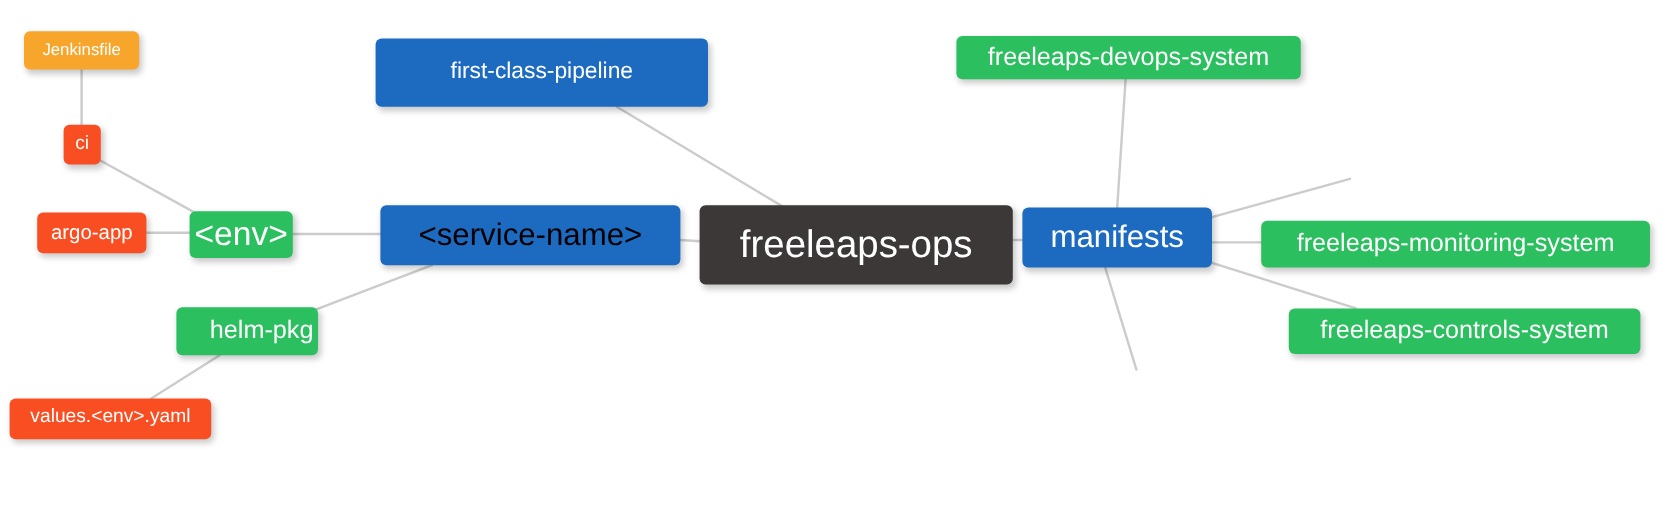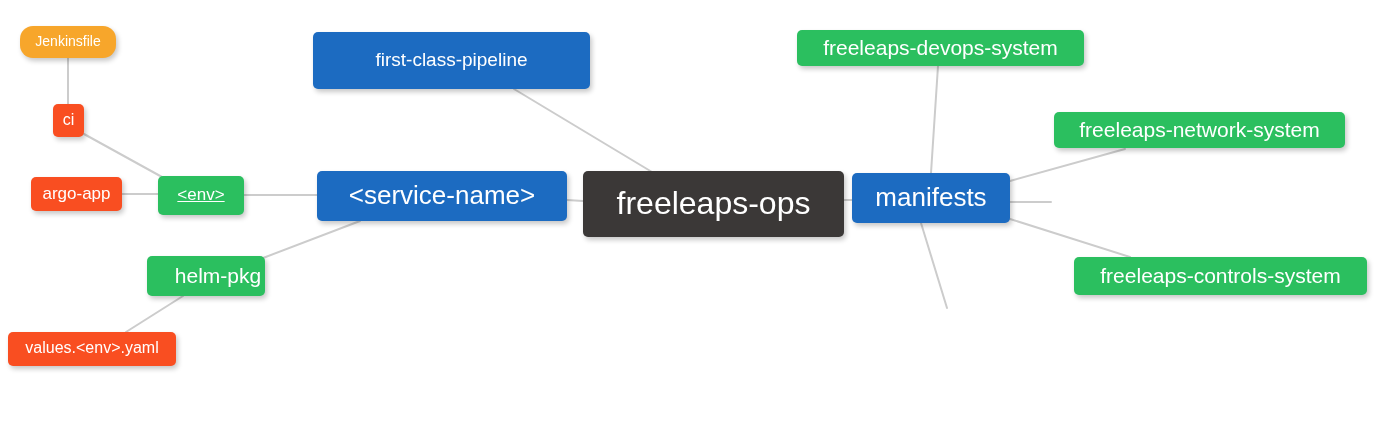--- a/index.html
+++ b/index.html
@@ -62,46 +62,46 @@
       <line x1="1010" y1="219" x2="1130" y2="257" stroke="#cccccc" stroke-width="2" stroke-linecap="round"></line>
       <line x1="921" y1="223" x2="947" y2="308" stroke="#cccccc" stroke-width="2" stroke-linecap="round"></line>
     </svg>
 
 <div class="mm-node" style="left: 583px; top: 171px; width: 261px; height: 66px; background: rgb(59, 56, 55); font-size: 32px; color: rgb(255, 255, 255);">
       <span>freeleaps-ops</span>
     </div>
     <div class="mm-node" style="left: 313px; top: 32px; width: 277px; height: 57px; background: rgb(28, 107, 193); font-size: 19px; color: rgb(255, 255, 255);">
       <span>first-class-pipeline</span>
     </div>
-    <div class="mm-node" style="left: 317px; top: 171px; width: 250px; height: 50px; background: rgb(28, 107, 193); font-size: 26px; color: #ffffff;">
+    <div class="mm-node" style="left: 317px; top: 171px; width: 250px; height: 50px; background: rgb(28, 107, 193); font-size: 26px; color: #000000;">
       <span>&lt;service-name&gt;</span>
     </div>
     <div class="mm-node" style="left: 852px; top: 173px; width: 158px; height: 50px; background: rgb(28, 107, 193); font-size: 26px; color: rgb(255, 255, 255);">
       <span>manifests</span>
     </div>
-    <div class="mm-node" style="left: 158px; top: 176px; width: 86px; height: 39px; background: rgb(43, 191, 95); font-size: 17px; color: rgb(255, 255, 255); text-decoration: underline;">
+    <div class="mm-node" style="left: 158px; top: 176px; width: 86px; height: 39px; background: rgb(43, 191, 95); font-size: 28px; color: rgb(255, 255, 255);">
       <span>&lt;env&gt;</span>
     </div>
     <div class="mm-node" style="left: 147px; top: 256px; width: 118px; height: 40px; background: rgb(43, 191, 95); font-size: 21px; color: rgb(255, 255, 255); padding-left: 24px;">
       <span>helm-pkg</span>
     </div>
     <div class="mm-node" style="left: 797px; top: 30px; width: 287px; height: 36px; background: rgb(43, 191, 95); font-size: 21px; color: rgb(255, 255, 255); text-align: right;">
       <span>freeleaps-devops-system</span>
     </div>
-    <div class="mm-node" style="left: 1054px; top: 112px; width: 291px; height: 36px; background: rgb(43, 191, 95); font-size: 21px; color: rgb(255, 255, 255);">
-      <span>freeleaps-network-system</span>
+    <div class="mm-node" style="left: 1051px; top: 184px; width: 324px; height: 39px; background: rgb(43, 191, 95); font-size: 21px; color: rgb(255, 255, 255);">
+      <span>freeleaps-monitoring-system</span>
     </div>
     <div class="mm-node" style="left: 1062px; top: 257px; width: 293px; height: 38px; background: rgb(43, 191, 95); font-size: 21px; color: rgb(255, 255, 255); margin-left: 12px;">
       <span>freeleaps-controls-system</span>
     </div>
     <div class="mm-node" style="left: 53px; top: 104px; width: 31px; height: 33px; background: rgb(249, 78, 33); font-size: 16px; color: rgb(255, 255, 255);">
       <span>ci</span>
     </div>
     <div class="mm-node" style="left: 8px; top: 332px; width: 168px; height: 34px; background: rgb(249, 78, 33); font-size: 16px; color: rgb(255, 255, 255);">
       <span>values.&lt;env&gt;.yaml</span>
     </div>
     <div class="mm-node" style="left: 31px; top: 177px; width: 91px; height: 34px; background: rgb(249, 78, 33); font-size: 17px; color: rgb(255, 255, 255);">
       <span>argo-app</span>
     </div>
-    <div class="mm-node" style="left: 20px; top: 26px; width: 96px; height: 32px; background: rgb(247, 166, 43); font-size: 14px; color: rgb(255, 255, 255); border-radius: 13px;">
+    <div class="mm-node" style="left: 20px; top: 26px; width: 96px; height: 32px; background: rgb(247, 166, 43); font-size: 14px; color: rgb(255, 255, 255);">
       <span>Jenkinsfile</span>
     </div>
   </div>
 
 </body></html>

